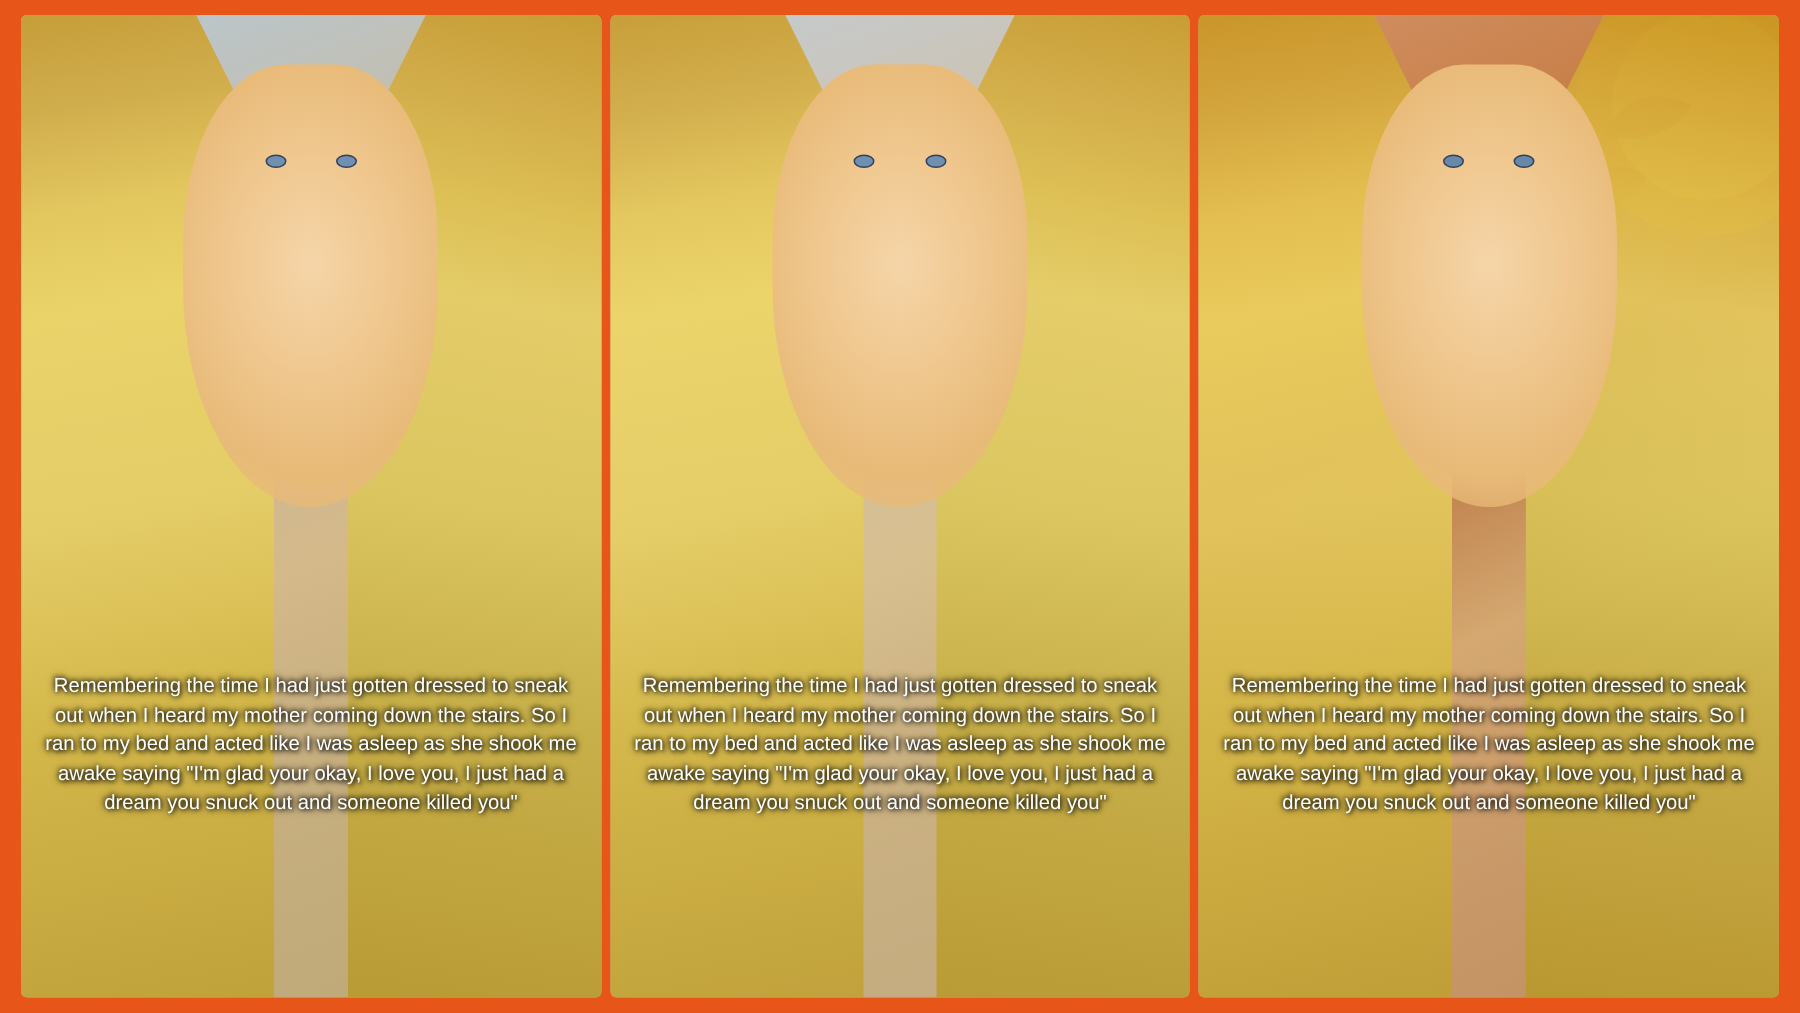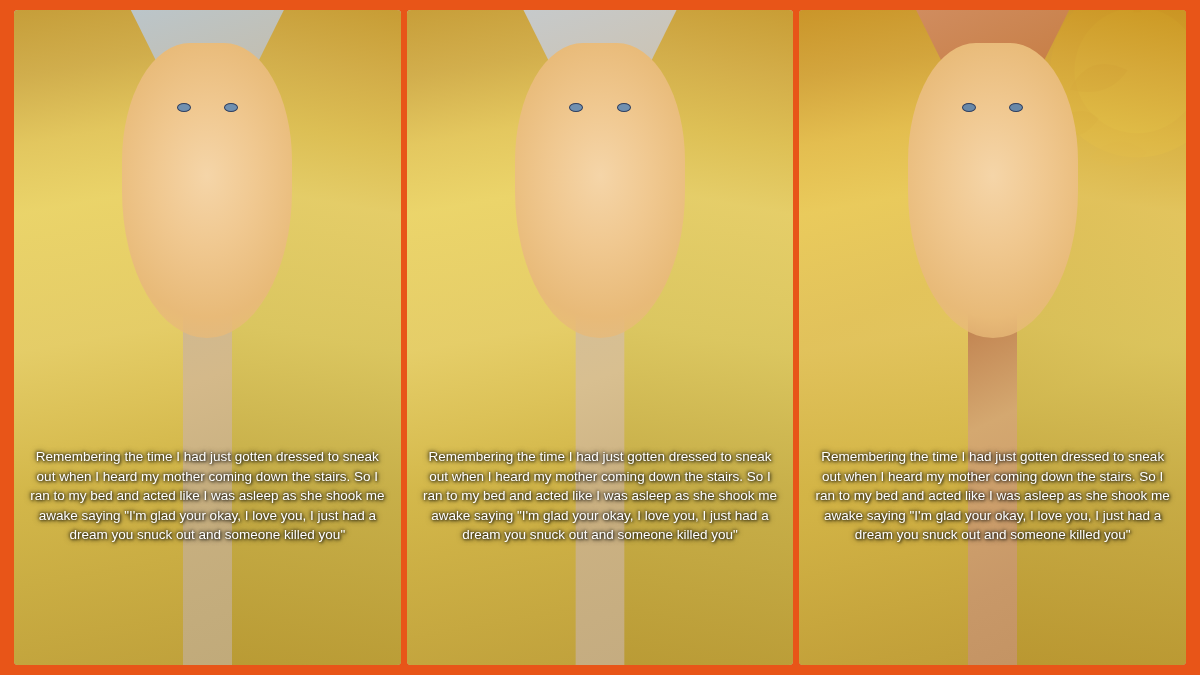--- a/index.html
+++ b/index.html
@@ -12,21 +12,21 @@
       justify-content: center;
       overflow: hidden;
     }
 
     .container {
       width: 1200px;
       height: 675px;
       display: flex;
       flex-direction: row;
       align-items: center;
-      justify-content: flex-end;
+      justify-content: center;
       gap: 6px;
       padding: 10px 14px;
       background-color: #e85518;
     }
 
     .video-panel {
       flex: 1;
       height: 655px;
       border-radius: 4px;
       overflow: hidden;

